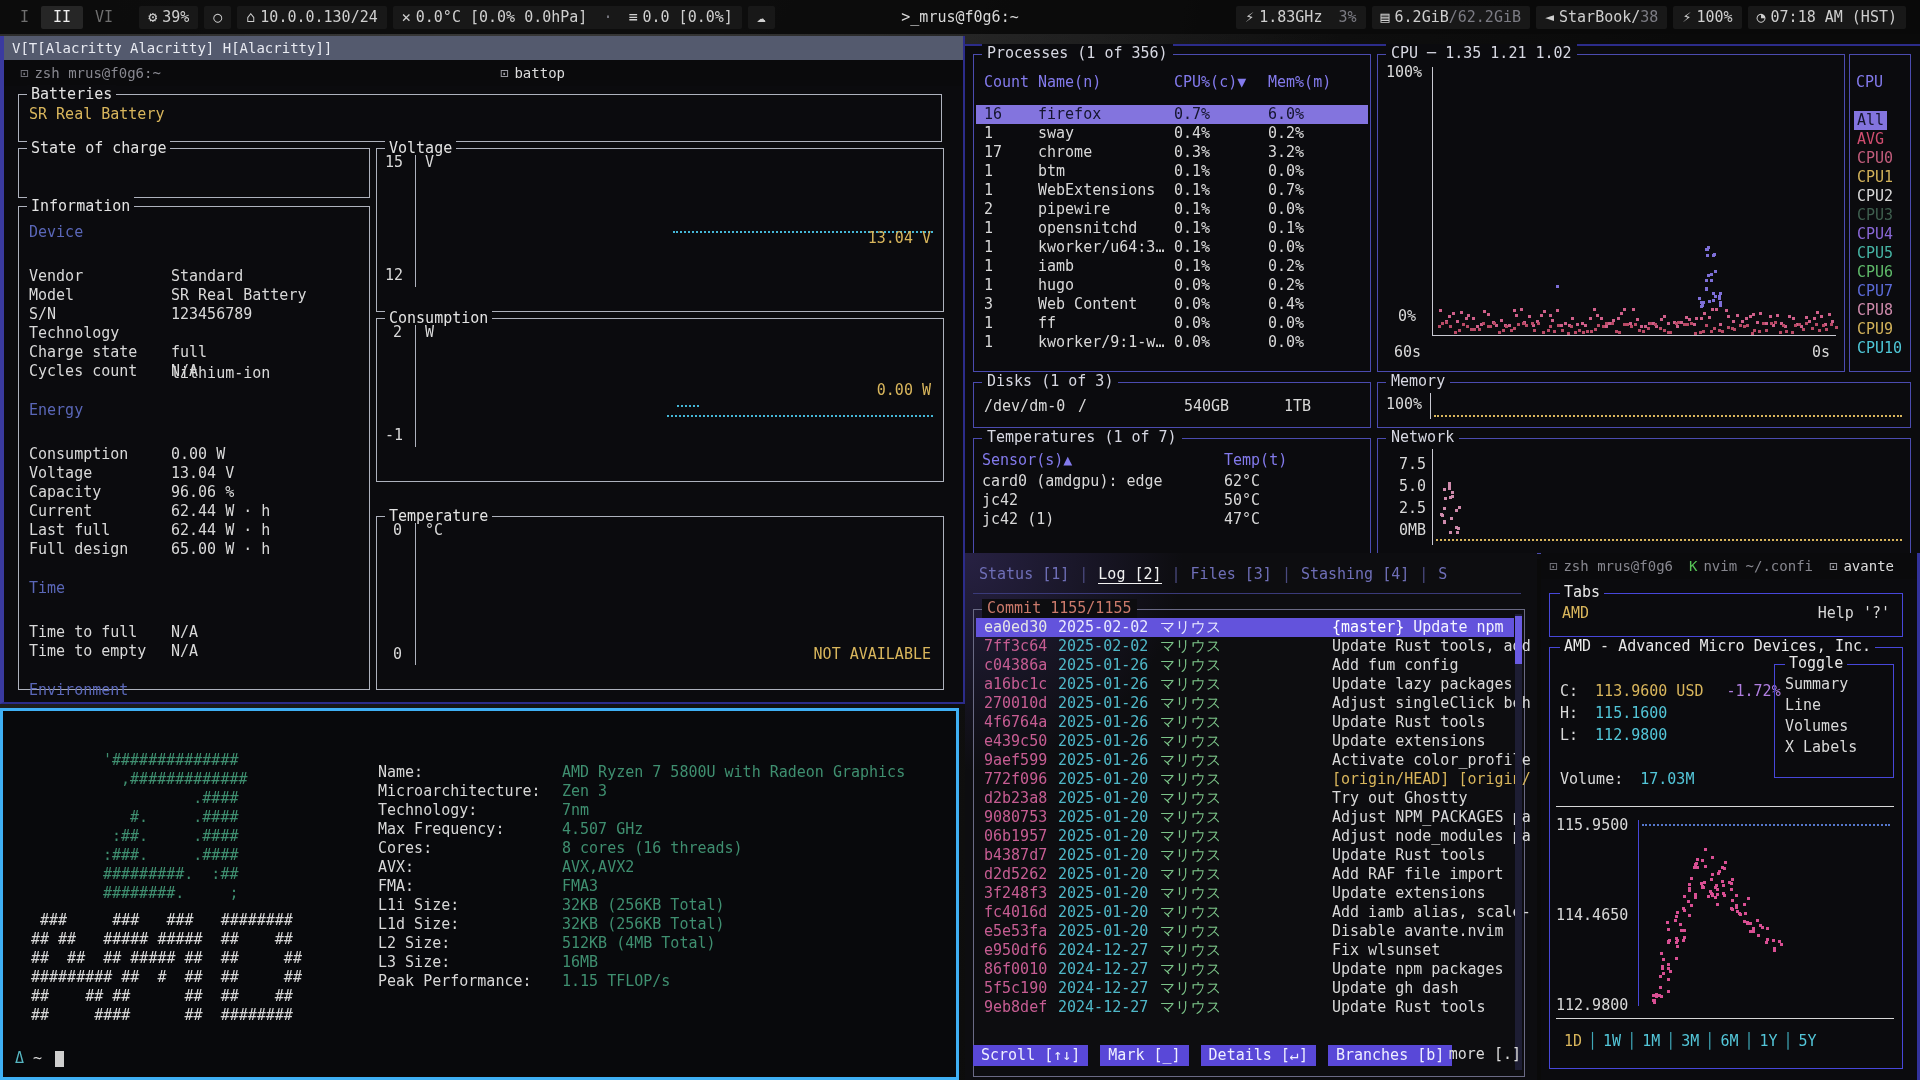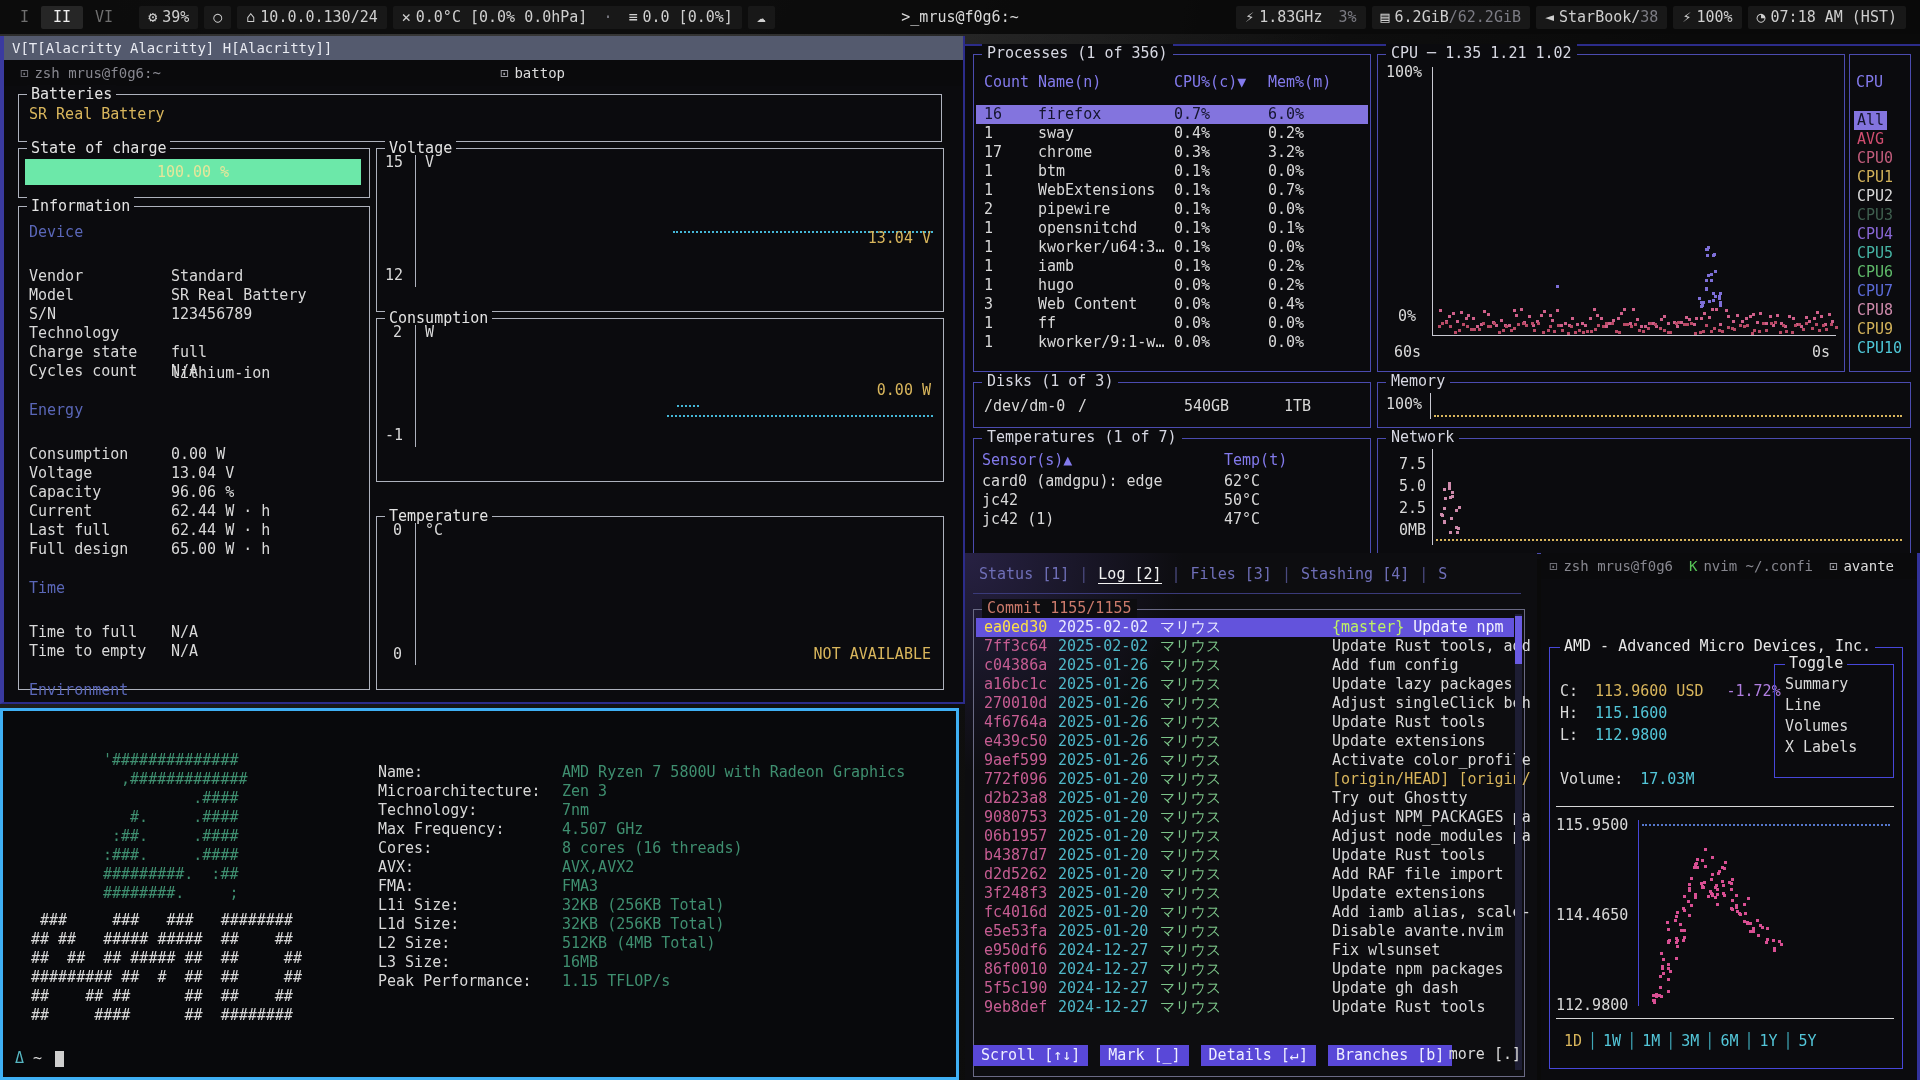--- a/index.html
+++ b/index.html
@@ -36,21 +36,21 @@
   
   .panel{position:absolute;border:1px solid #4b4bb0}
   .ptitle{position:absolute;top:-11px;left:8px;background:#0b0b0e;padding:0 5px;color:#d7d8e2;white-space:nowrap}
   .purple{color:#837aec}
   .axisline{position:absolute;background:#c9c9d2}
   
   .gtab{color:#6f6fb8;cursor:default}
   .gtab.active{color:#f2f2f2;border-bottom:1px solid #f2f2f2}
   .gbtn{display:inline-block;background:#5948d8;color:#efefff;padding:0 8px;margin-right:12px;line-height:21px}
   .hash{color:#c75d93}.cdate{color:#4fb8c9}.cauthor{color:#7cc489}.cmsg{color:#d9d9d9}
-  .cyellow{color:#d9b65c}.cref{color:#bef264}
+  .cyellow{color:#d9b65c}.cref{color:#ffffff}
   
   .tbox{position:absolute;border:1px solid #4747d9}
   .ttitle{position:absolute;top:-11px;left:10px;background:#0b0b0e;padding:0 4px;color:#e8e8e8;white-space:nowrap}
   .cyan{color:#53c6d8}
   .mag{color:#b07ee0}
   .range{color:#53c6d8;margin:0 6px}
   .range.active{color:#d9b65c}
   .rsep{color:#3fa8b8}
   pre{margin:0;font-family:inherit}
   .focus-border{border:3px solid #3fb0f5}
@@ -103,21 +103,20 @@
     </div>
     <div class="abs" style="left:0;top:50px;right:0;bottom:0">
 
       <div class="bbox" style="left:14px;top:8px;width:922px;height:46px">
         <span class="btitle">Batteries</span>
         <div class="abs yellow" style="left:10px;top:10px">SR Real Battery</div>
       </div>
 
       <div class="bbox" style="left:14px;top:62px;width:350px;height:48px">
         <span class="btitle">State of charge</span>
-        <div class="gaugebar" style="left:6px;top:10px;width:336px;height:26px">100.00 %</div>
       </div>
 
       <div class="bbox" style="left:14px;top:120px;width:350px;height:482px">
         <span class="btitle">Information</span>
         <div id="info-body" class="abs" style="left:0;top:0;right:0;bottom:0">
             <div style="position: absolute; left: 10px; top: 16px; color: rgb(90, 103, 184);">Device</div>
             <div style="position: absolute; left: 0px; top: 60px; width: 100%; height: 19px;">
               <span style="position: absolute; left: 10px;">Vendor</span>
               <span style="position: absolute; left: 152px;">Standard</span>
             </div>
@@ -666,21 +665,21 @@
   </div>
 
   <div class="win" id="gitui-win" style="left:965px;top:553px;width:572px;height:527px;border-bottom:3px solid #32329a;
               background:radial-gradient(circle at 0% 0%, #272143 0%, rgba(13,13,16,0) 28%), #0d0d10;">
     <div id="gitui-tabs" class="abs" style="left:14px;top:12px"><span class="gtab">Status [1]</span><span style="color: rgb(74, 74, 128); margin: 0px 10px;">|</span><span class="gtab active">Log [2]</span><span style="color: rgb(74, 74, 128); margin: 0px 10px;">|</span><span class="gtab">Files [3]</span><span style="color: rgb(74, 74, 128); margin: 0px 10px;">|</span><span class="gtab">Stashing [4]</span><span style="color: rgb(74, 74, 128); margin: 0px 10px;">|</span><span class="gtab">S</span></div>
     <div class="abs" style="left:8px;top:40px;width:548px;border-top:1px solid #3a3a7a"></div>
     <div class="panel" style="left:8px;top:56px;width:550px;height:466px;border-color:#6a6a85">
       <span class="ptitle" style="color:#cb7a6b;background:#0d0d10">Commit 1155/1155</span>
       <div id="commit-rows" class="abs" style="left:0;top:0;right:10px;bottom:0">
           <div style="position: absolute; left: 2px; right: 0px; top: 8px; height: 19px; background: rgb(99, 83, 220);">
-            <span class="" style="position: absolute; left: 8px; color: #fde047;">ea0ed30</span>
+            <span class="" style="position: absolute; left: 8px; color: #e5e5e5;">ea0ed30</span>
             <span class="" style="position: absolute; left: 82px; color: rgb(232, 232, 255);">2025-02-02</span>
             <span class="" style="position: absolute; left: 184px; color: rgb(232, 232, 255);">マリウス</span>
             <span style="position: absolute; left: 356px; white-space: nowrap;"><span class="cref">{master}</span> <span class="" style="color: rgb(242, 242, 255);">Update npm</span></span>
           </div>
           <div style="position: absolute; left: 2px; right: 0px; top: 27px; height: 19px;">
             <span class="hash" style="position: absolute; left: 8px;">7ff3c64</span>
             <span class="cdate" style="position: absolute; left: 82px;">2025-02-02</span>
             <span class="cauthor" style="position: absolute; left: 184px;">マリウス</span>
             <span style="position: absolute; left: 356px; white-space: nowrap;"><span class="cmsg">Update Rust tools, add</span></span>
           </div>
@@ -810,20 +809,25 @@
   <div class="win" id="tickrs-win" style="left:1541px;top:553px;width:376px;height:527px;border-right:3px solid #32329a;border-bottom:3px solid #32329a;">
     <div class="tabbar" style="top:0;height:26px">
       <span style="position:absolute;left:8px">
         <span class="tab-ico">⊡</span><span>zsh mrus@f0g6</span></span>
       <span style="position:absolute;left:148px">
         <span class="tab-ico" style="color:#57c558">K</span><span>nvim ~/.confi</span></span>
       <span style="position:absolute;left:288px;color:#dcdcdc">
         <span class="tab-ico" style="color:#9a9aa2">⊡</span><span>avante</span></span>
     </div>
 
+    <div class="tbox" style="left:8px;top:40px;width:352px;height:42px">
+      <span class="ttitle">Tabs</span>
+      <span class="abs yellow" style="left:12px;top:10px">AMD</span>
+      <span class="abs" style="right:12px;top:10px">Help '?'</span>
+    </div>
 
     <div class="tbox" style="left:8px;top:94px;width:352px;height:420px">
       <span class="ttitle">AMD - Advanced Micro Devices, Inc.</span>
       <span class="abs" style="left:10px;top:34px">
         <span>C:</span>
         <span class="yellow" style="margin-left:8px">113.9600 USD</span>
         <span class="mag" style="margin-left:14px">-1.72%</span></span>
       <span class="abs" style="left:10px;top:56px">
         <span>H:</span>
         <span class="cyan" style="margin-left:8px">115.1600</span></span>

